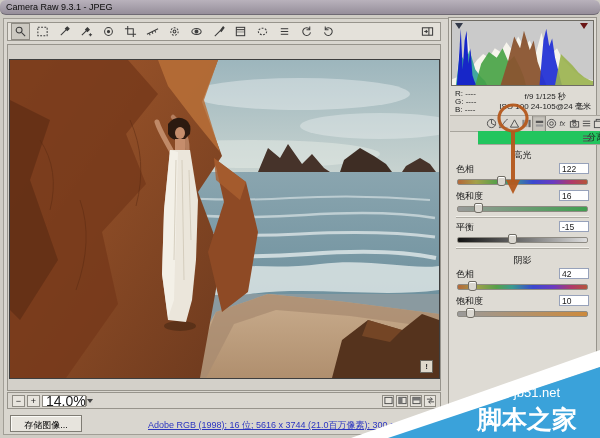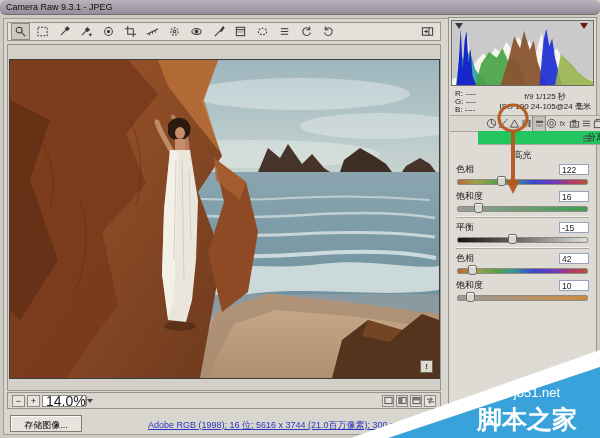--- a/index.html
+++ b/index.html
@@ -53,21 +53,21 @@
     display:flex;background:#d9d6cf;padding-left:36px;}
   .tab{flex:1;display:flex;align-items:center;justify-content:center;height:100%;box-sizing:border-box;}
   .tab svg{width:11px;height:11px;stroke:#4a4a4a;fill:none;stroke-width:1;}
   .tab.active{background:#c7c4bc;border-left:1px solid #8e8b83;border-right:1px solid #8e8b83;box-shadow:inset 0 1px 2px rgba(0,0,0,.18);}
   .phead{position:absolute;left:1px;top:113px;width:145px;height:13px;background:#22c55e;border-bottom:1px solid #a8a59d;
     font-size:9px;text-align:right;line-height:13px;margin-left:28px;}
   .pmenu{position:absolute;right:3px;top:116px;width:10px;height:8px;display:flex;align-items:center;}
   .pmenu svg{width:9px;height:7px;stroke:#555;stroke-width:1;fill:none;}
   .pbody{position:absolute;left:1px;top:127px;width:145px;height:264px;padding:1px 6px;box-sizing:border-box;}
   .gheading{text-align:center;font-size:9px;margin:3px 0 1px;}
-  .srow{display:flex;justify-content:space-between;align-items:center;margin-top:1px;height:13px;font-size:9px;}
+  .srow{display:flex;justify-content:space-between;margin-top:1px;height:13px;font-size:9px;}
   .svalue{width:30px;height:11px;background:#fff;border:1px solid #97a2ba;font-size:8.5px;line-height:10px;padding:0 2px;box-sizing:border-box;}
   .strack{position:relative;height:4px;border:1px solid #8e8b83;border-radius:2px;margin:3px 1px 5px;}
   .track-hue{background:linear-gradient(90deg,#b5683a 0%,#a3a04a 14%,#56a04a 30%,#3a9a90 42%,#3948cf 58%,#6a3ac0 74%,#b03a6a 88%,#b5553a 100%);}
   .track-sat-green{background:linear-gradient(90deg,#9a9a9a,#3f9e4f);}
   .track-balance{background:linear-gradient(90deg,#131313,#7a7a7a 55%,#dedede);}
   .track-sat-orange{background:linear-gradient(90deg,#9a9a9a,#cd8a3c);}
   .sthumb{position:absolute;top:-4px;width:9px;height:10px;margin-left:-5px;background:#dad7d0;border:1px solid #6f6c64;
     border-radius:2px 2px 3px 3px;box-shadow:inset 0 1px 0 #fff;box-sizing:border-box;}
   .sgroup + .sgroup{border-top:1px solid #aeaba3;box-shadow:0 -1px 0 #f2f0ea;margin-top:4px;padding-top:2px;}
   
@@ -420,20 +420,21 @@
       <div class="sgroup">
         <div class="srow">
           <span>平衡</span>
           <span class="svalue">-15</span>
         </div>
         <div class="strack track-balance">
           <span class="sthumb" style="left: 42.5%;"></span>
         </div>
       </div>
       <div class="sgroup">
+        <div class="gheading">阴影</div>
         <div class="srow">
           <span>色相</span>
           <span class="svalue">42</span>
         </div>
         <div class="strack track-hue">
           <span class="sthumb" style="left: 11.6667%;"></span>
         </div>
         <div class="srow">
           <span>饱和度</span>
           <span class="svalue">10</span>

